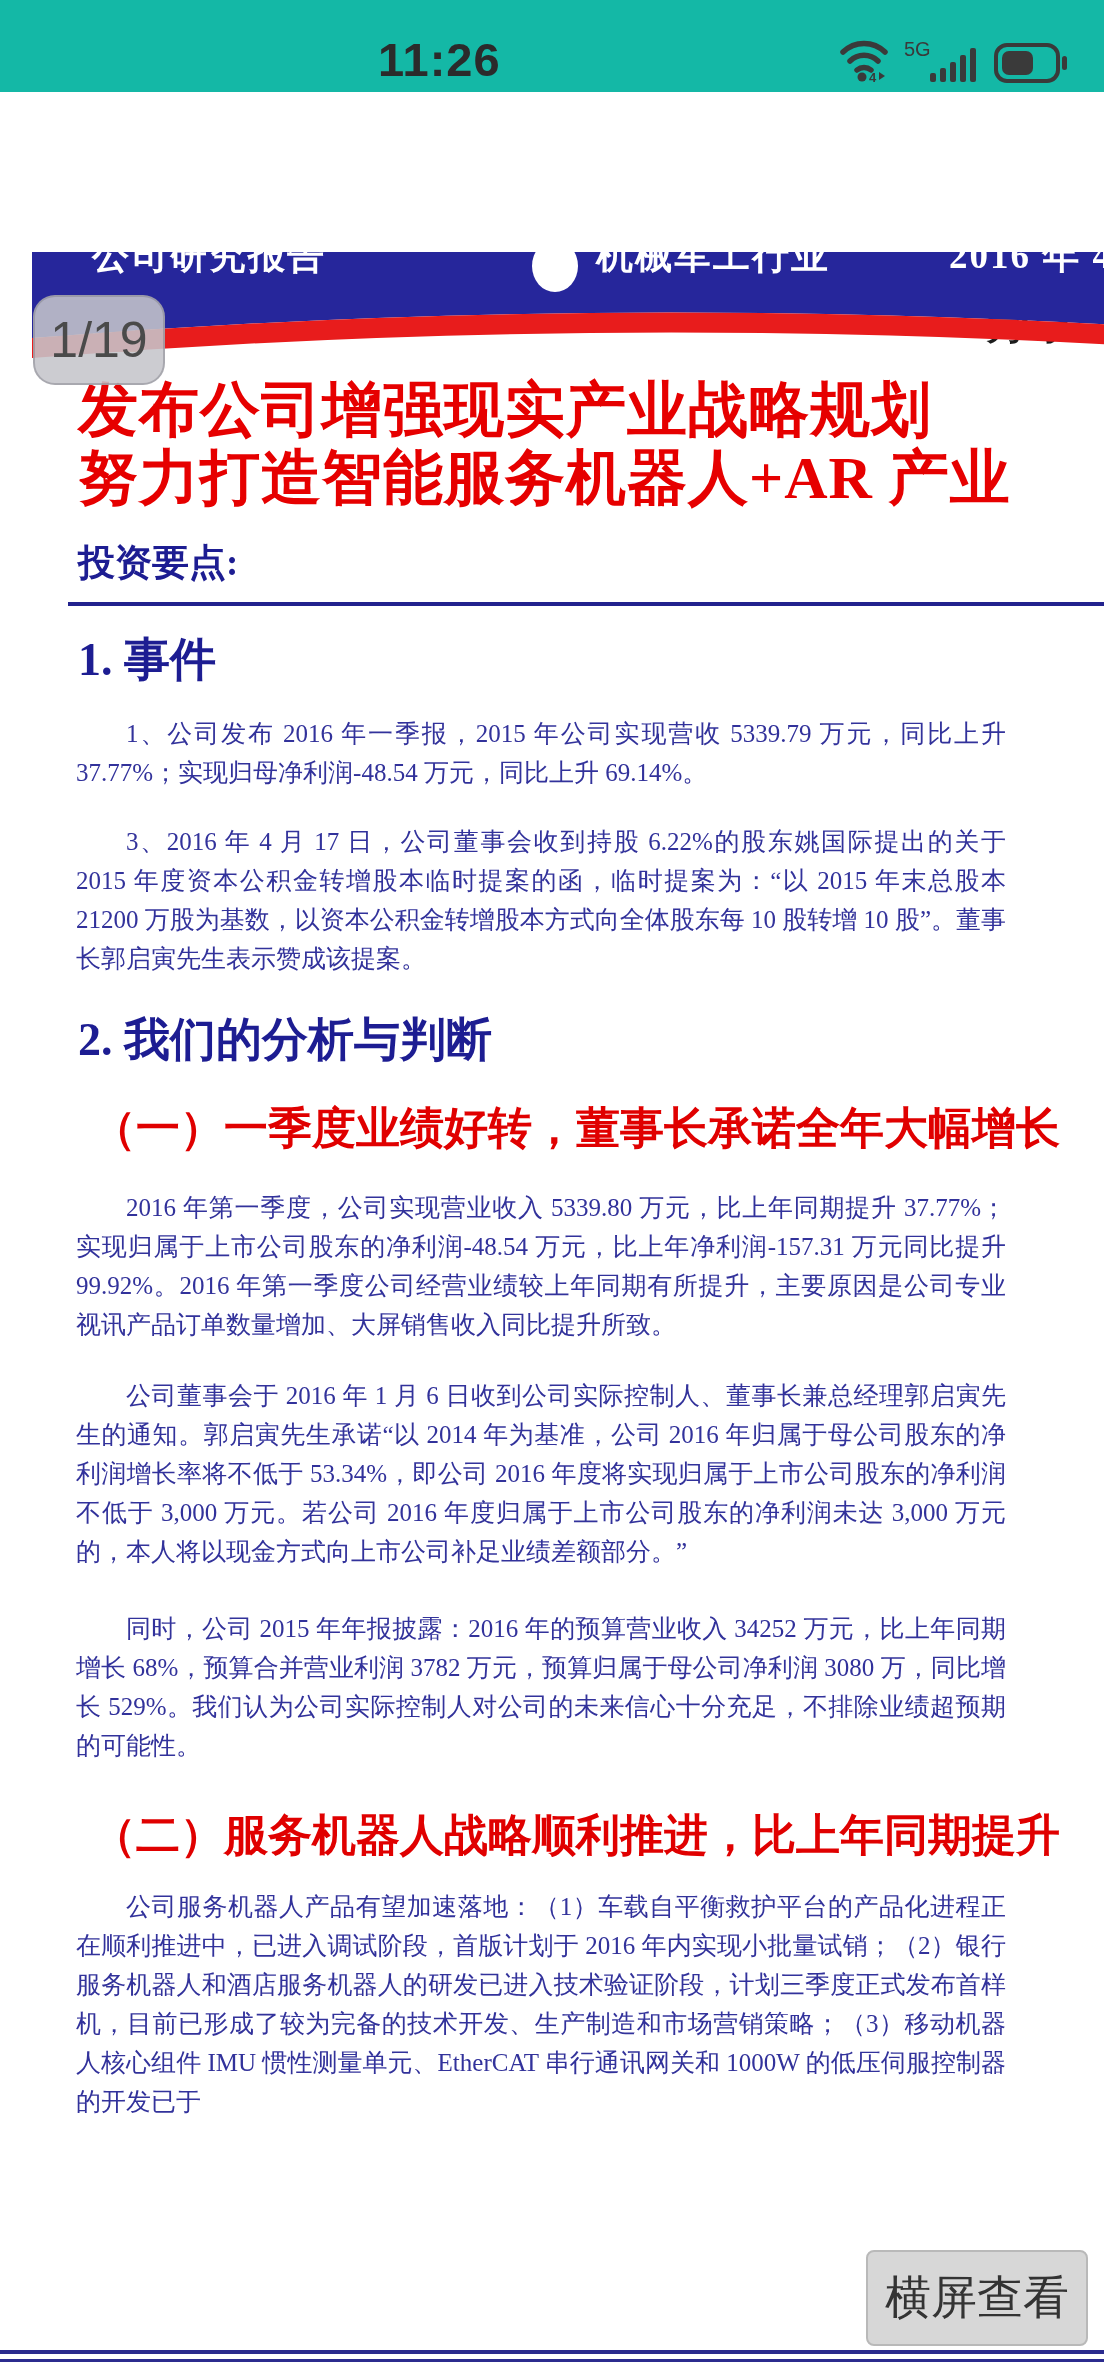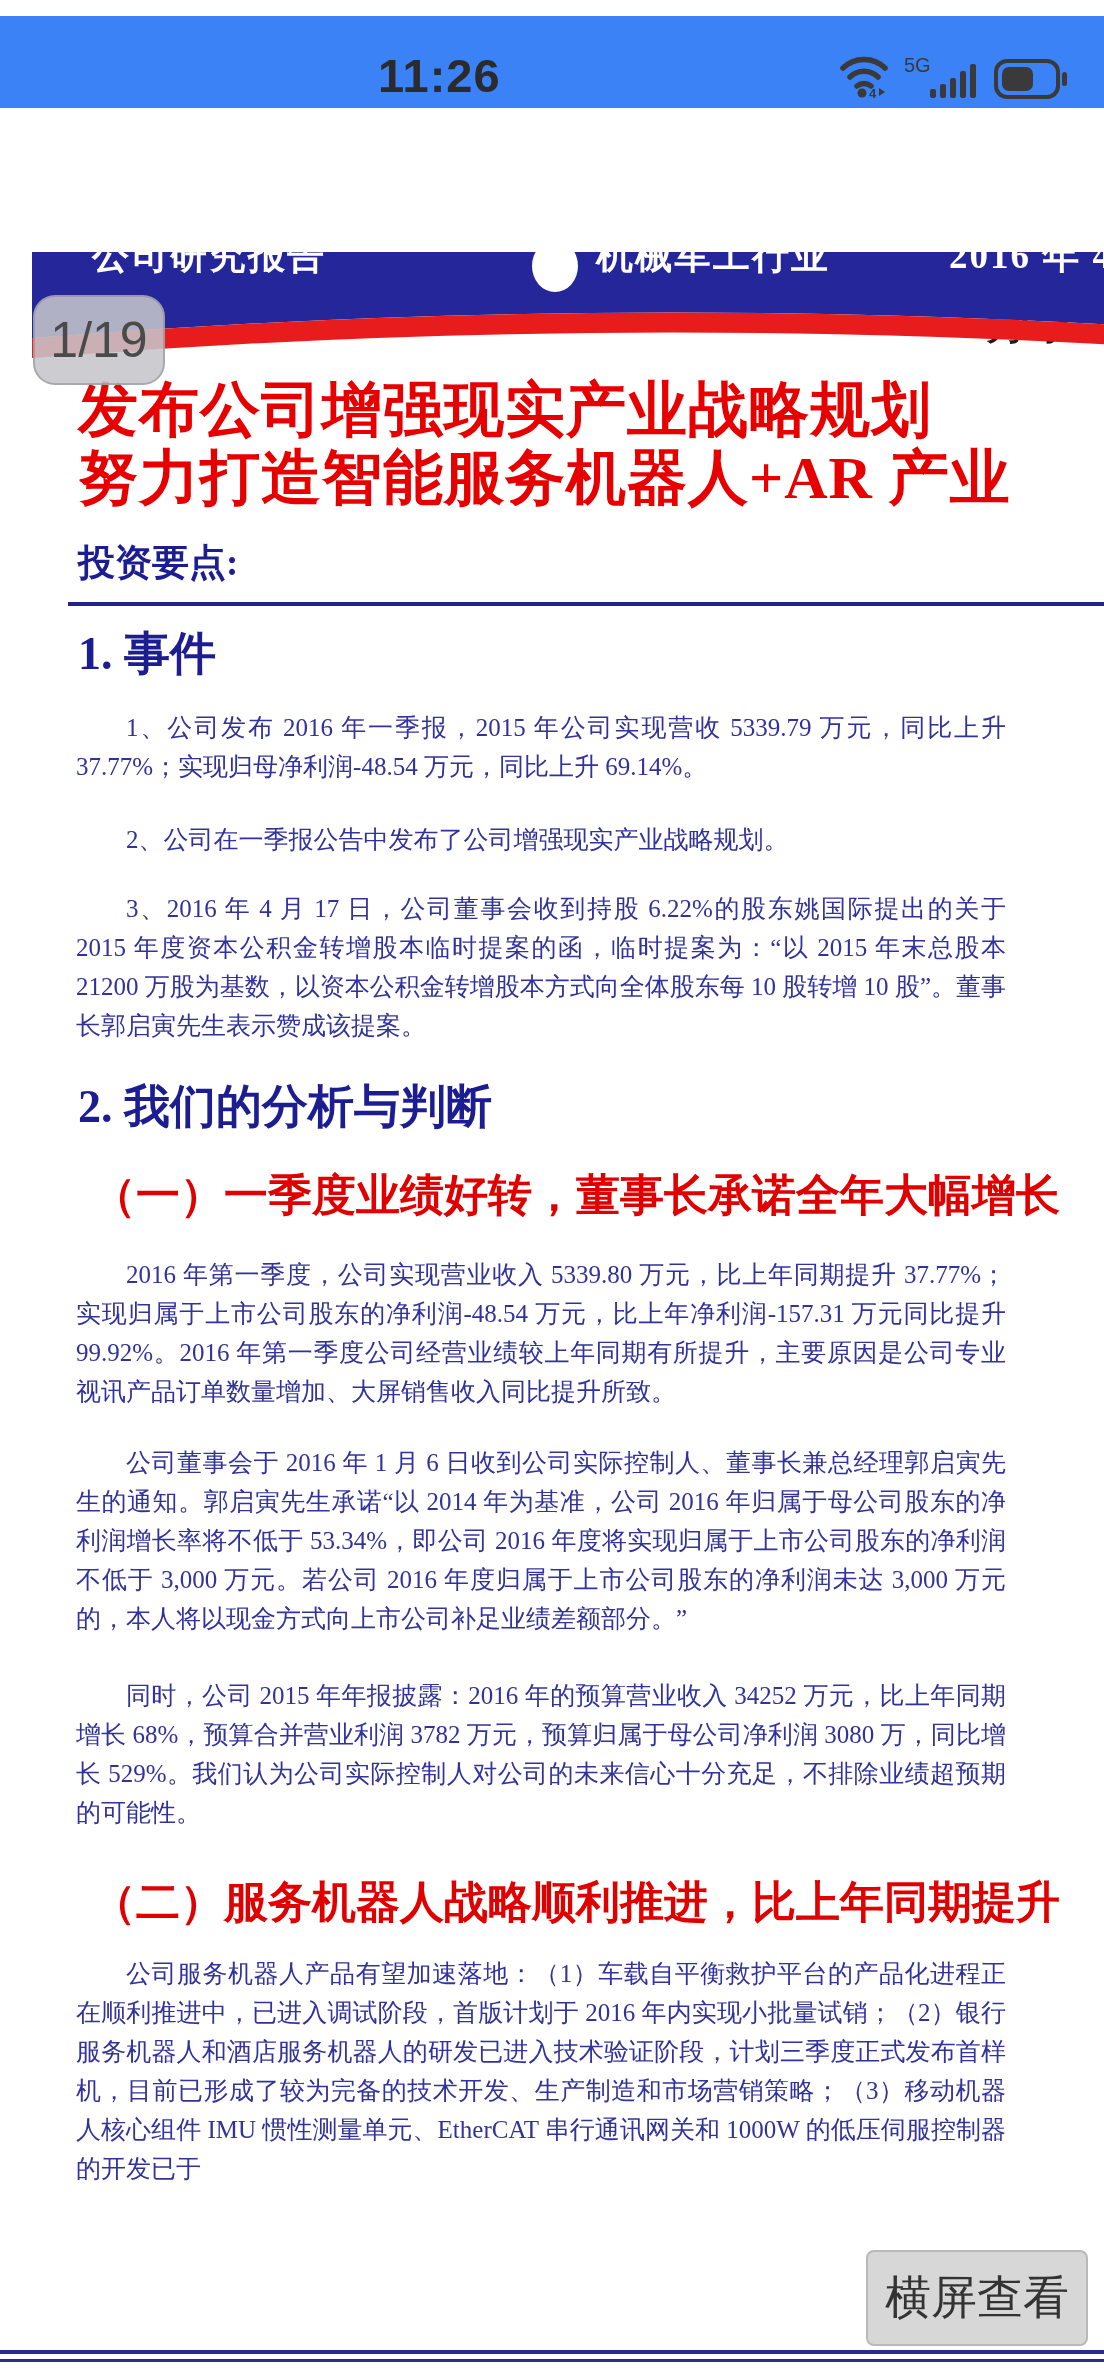--- a/index.html
+++ b/index.html
@@ -4,21 +4,21 @@
 <style>
   * { margin:0; padding:0; box-sizing:border-box; }
   html,body { background:#ffffff; }
   .screen {
     position:relative; width:1104px; height:2376px;
     background:#ffffff; overflow:hidden;
     font-family:"Liberation Sans", sans-serif;
   }
 
   
-  .status-bar { position:absolute; top:16px; left:0; right:0; height:92px; background:#3b82f6; }
+  .status-bar { position:absolute; top:0; left:0; right:0; height:92px; background:#14b8a6; }
   .status-time {
     position:absolute; left:378px; top:32px;
     font-size:47px; font-weight:600; color:#2b2b2b; letter-spacing:1px;
   }
   .status-icons { position:absolute; right:36px; top:42px; height:46px; display:flex; align-items:flex-end; gap:12px; }
   .net-group { position:relative; width:78px; height:46px; }
   .net-label { position:absolute; left:0; top:-4px; font-size:20px; font-weight:400; color:#3a3a3a; }
   .net-bars { position:absolute; right:0; bottom:2px; }
 
   
@@ -54,21 +54,21 @@
     font-size:60px; line-height:68px; font-weight:700; color:#e60000; letter-spacing:1px;
     white-space:nowrap;
   }
   .doc-highlights { margin:26px 74px 0 78px; font-size:37px; font-weight:700; color:#1d1d92; }
   .doc-rule { margin:14px 0 0 68px; border:none; border-top:4px solid #22228e; }
 
   .blk { text-align:justify; }
   .h1   { font-size:46px; line-height:56px; font-weight:700; color:#1d1d92; margin-left:78px; margin-right:74px; }
   .hred { font-size:44px; line-height:54px; font-weight:700; color:#e00000; margin-left:92px; margin-right:60px; white-space:nowrap; }
   .p    { font-size:25px; line-height:39px; color:#32329b; margin-left:76px; margin-right:98px; text-indent:2em; }
-  .bm0  { margin-top:20px; }
+  .bm0  { margin-top:26px; }
   .bm1  { margin-top:26px; }
   .bm2  { margin-top:34px; }
   .bm3  { margin-top:30px; }
   .bm4  { margin-top:34px; }
   .bm5  { margin-top:34px; }
   .bm6  { margin-top:32px; }
   .bm7  { margin-top:32px; }
   .bm8  { margin-top:38px; }
   .bm9  { margin-top:44px; }
   .bm10 { margin-top:24px; }
@@ -160,21 +160,20 @@
     <div class="doc-content">
       <div class="doc-title">
         <div>发布公司增强现实产业战略规划</div>
         <div>努力打造智能服务机器人+AR 产业</div>
       </div>
       <div class="doc-highlights">投资要点:</div>
       <hr class="doc-rule">
 
       <div class="blk h1 bm0">1. 事件</div>
       <p class="blk p bm1">1、公司发布 2016 年一季报，2015 年公司实现营收 5339.79 万元，同比上升 37.77%；实现归母净利润-48.54 万元，同比上升 69.14%。</p>
-      <p class="blk p bm2">2、公司在一季报公告中发布了公司增强现实产业战略规划。</p>
       <p class="blk p bm3">3、2016 年 4 月 17 日，公司董事会收到持股 6.22%的股东姚国际提出的关于 2015 年度资本公积金转增股本临时提案的函，临时提案为：“以 2015 年末总股本 21200 万股为基数，以资本公积金转增股本方式向全体股东每 10 股转增 10 股”。董事长郭启寅先生表示赞成该提案。</p>
       <div class="blk h1 bm4">2. 我们的分析与判断</div>
       <div class="blk hred bm5">（一）一季度业绩好转，董事长承诺全年大幅增长</div>
       <p class="blk p bm6">2016 年第一季度，公司实现营业收入 5339.80 万元，比上年同期提升 37.77%；实现归属于上市公司股东的净利润-48.54 万元，比上年净利润-157.31 万元同比提升 99.92%。2016 年第一季度公司经营业绩较上年同期有所提升，主要原因是公司专业视讯产品订单数量增加、大屏销售收入同比提升所致。</p>
       <p class="blk p bm7">公司董事会于 2016 年 1 月 6 日收到公司实际控制人、董事长兼总经理郭启寅先生的通知。郭启寅先生承诺“以 2014 年为基准，公司 2016 年归属于母公司股东的净利润增长率将不低于 53.34%，即公司 2016 年度将实现归属于上市公司股东的净利润不低于 3,000 万元。若公司 2016 年度归属于上市公司股东的净利润未达 3,000 万元的，本人将以现金方式向上市公司补足业绩差额部分。”</p>
       <p class="blk p bm8">同时，公司 2015 年年报披露：2016 年的预算营业收入 34252 万元，比上年同期增长 68%，预算合并营业利润 3782 万元，预算归属于母公司净利润 3080 万，同比增长 529%。我们认为公司实际控制人对公司的未来信心十分充足，不排除业绩超预期的可能性。</p>
       <div class="blk hred bm9">（二）服务机器人战略顺利推进，比上年同期提升</div>
       <p class="blk p bm10">公司服务机器人产品有望加速落地：（1）车载自平衡救护平台的产品化进程正在顺利推进中，已进入调试阶段，首版计划于 2016 年内实现小批量试销；（2）银行服务机器人和酒店服务机器人的研发已进入技术验证阶段，计划三季度正式发布首样机，目前已形成了较为完备的技术开发、生产制造和市场营销策略；（3）移动机器人核心组件 IMU 惯性测量单元、EtherCAT 串行通讯网关和 1000W 的低压伺服控制器的开发已于</p>
     </div>
 

